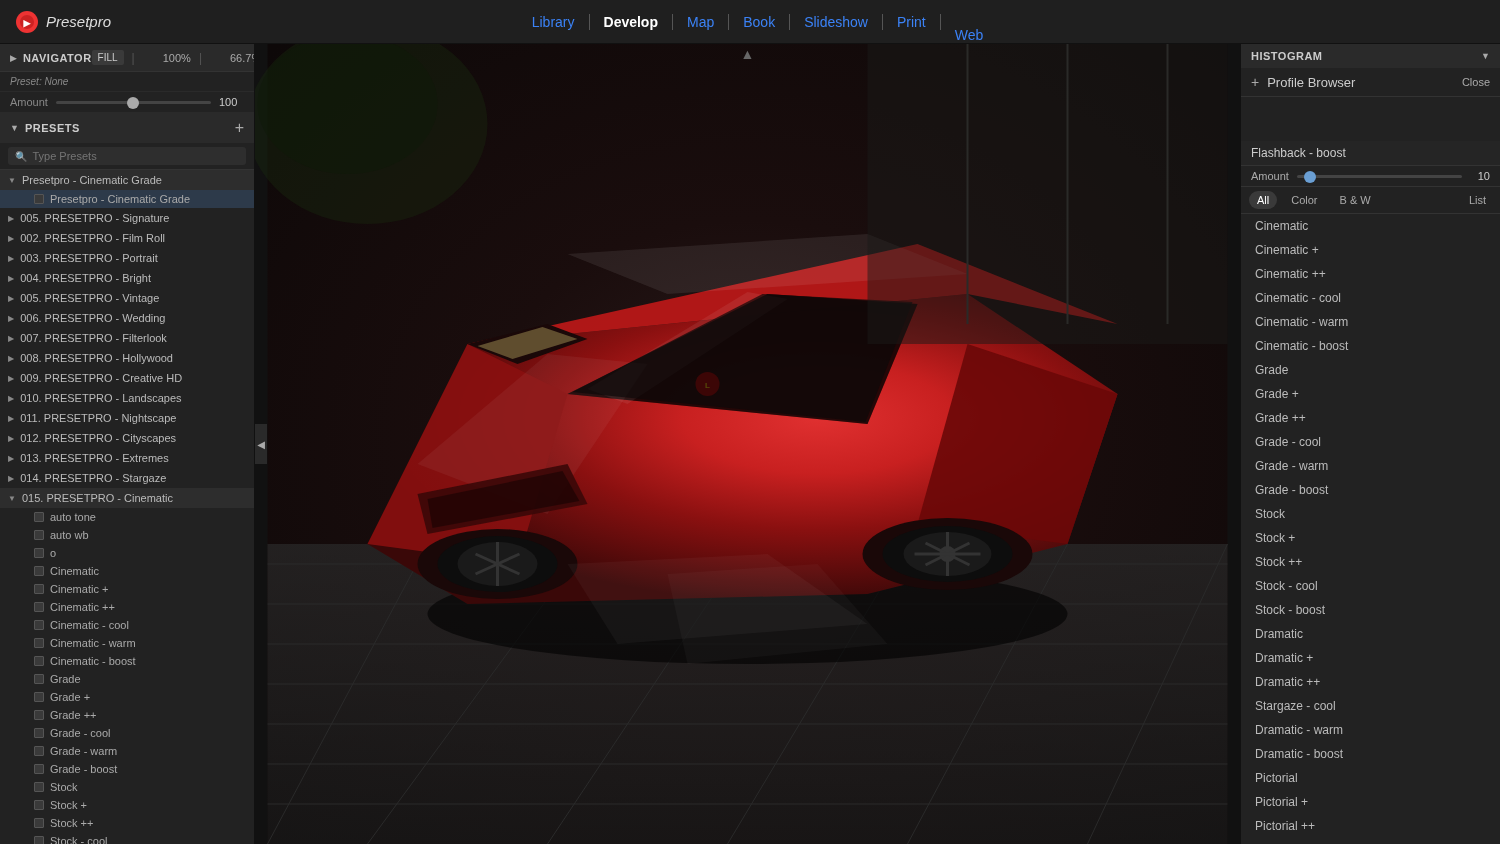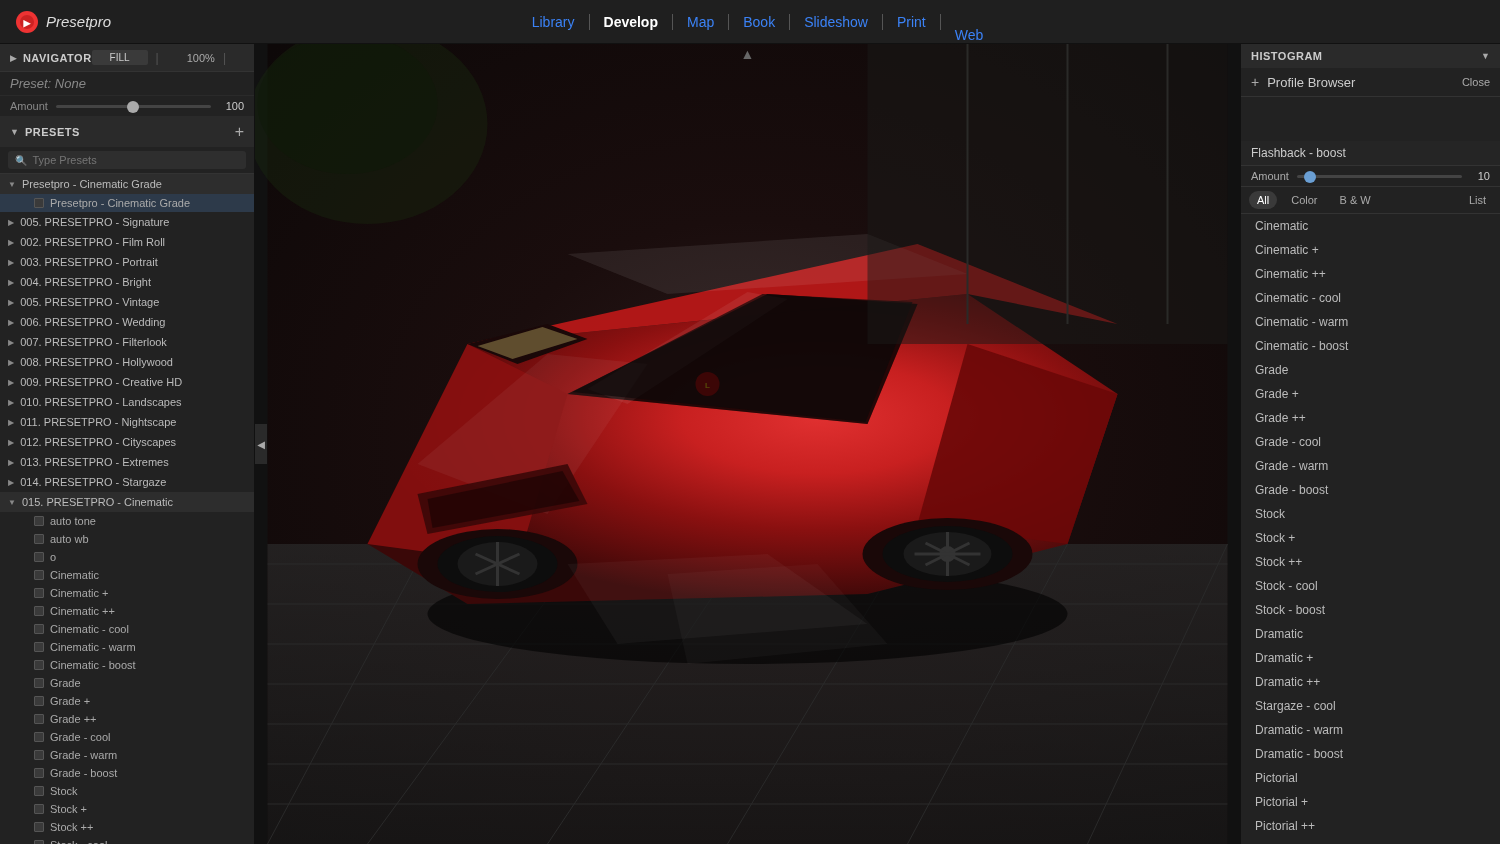--- a/index.html
+++ b/index.html
@@ -21,32 +21,32 @@
     
     #left-panel { width: 255px; background: #222; display: flex; flex-direction: column; border-right: 1px solid #111; flex-shrink: 0; overflow: hidden; }
 
     
     #navigator-section { border-bottom: 1px solid #333; padding: 0; flex-shrink: 0; }
     .section-header { display: flex; align-items: center; justify-content: space-between; padding: 6px 10px; background: #2a2a2a; cursor: pointer; }
     .section-header-left { display: flex; align-items: center; gap: 6px; }
     .triangle-icon { font-size: 9px; color: #aaa; }
     .section-title { font-size: 11px; font-weight: 600; color: #ccc; letter-spacing: 0.5px; text-transform: uppercase; }
     .navigator-controls { display: flex; align-items: center; gap: 6px; }
-    .fill-btn { background: #3a3a3a; color: #ccc; border: none; padding: 2px 18px; font-size: 10px; border-radius: 2px; cursor: pointer; }
+    .fill-btn { background: #3a3a3a; color: #ccc; border: none; padding: 2px 6px; font-size: 10px; border-radius: 2px; cursor: pointer; }
     .zoom-value { color: #aaa; font-size: 11px; margin-left: 20px; }
     .separator-v { color: #555; margin: 0 2px; }
 
     
     #preset-row { display: flex; align-items: center; justify-content: space-between; padding: 4px 10px; background: #222; border-bottom: 1px solid #2a2a2a; }
-    #preset-label { color: #888; font-size: 13px; font-style: italic; }
+    #preset-label { color: #888; font-size: 10px; font-style: italic; }
     #amount-row { display: flex; align-items: center; padding: 4px 10px; background: #222; border-bottom: 1px solid #2a2a2a; gap: 8px; }
     #amount-label { color: #888; font-size: 11px; }
     #amount-slider { flex: 1; height: 3px; background: #444; border-radius: 2px; position: relative; }
     #amount-slider-thumb { width: 12px; height: 12px; background: #aaa; border-radius: 50%; position: absolute; top: -4px; left: 50%; transform: translateX(-50%); }
-    #amount-value { color: #ccc; font-size: 11px; min-width: 25px; text-align: right; }
+    #amount-value { color: #ccc; font-size: 11px; min-width: 25px; text-align: left; }
 
     
     #presets-section { display: flex; flex-direction: column; flex: 1; overflow: hidden; }
     #presets-header { display: flex; align-items: center; justify-content: space-between; padding: 6px 10px; background: #2a2a2a; cursor: pointer; flex-shrink: 0; }
     #presets-add { color: #aaa; font-size: 16px; cursor: pointer; }
     #search-row { padding: 4px 8px; border-bottom: 1px solid #333; flex-shrink: 0; }
     #search-input-wrap { display: flex; align-items: center; background: #2e2e2e; border-radius: 3px; padding: 3px 7px; gap: 5px; }
     #search-icon-span { color: #777; font-size: 10px; }
     #search-input { background: transparent; border: none; outline: none; color: #ccc; font-size: 11px; width: 100%; }
     #presets-list { overflow-y: auto; flex: 1; }

